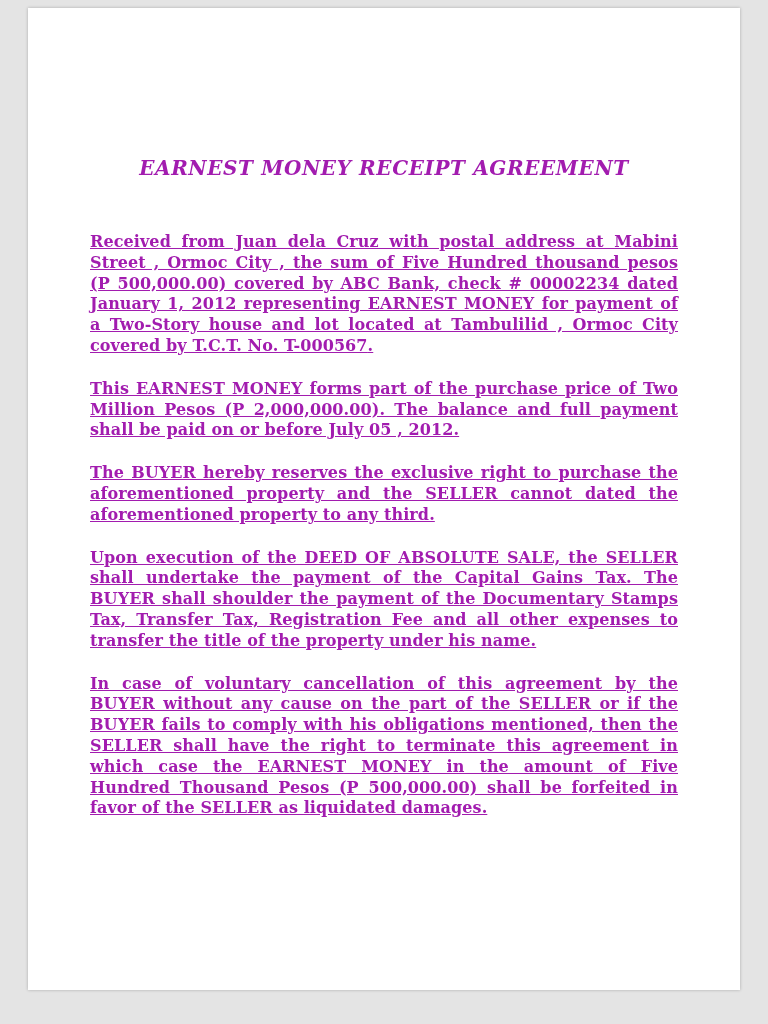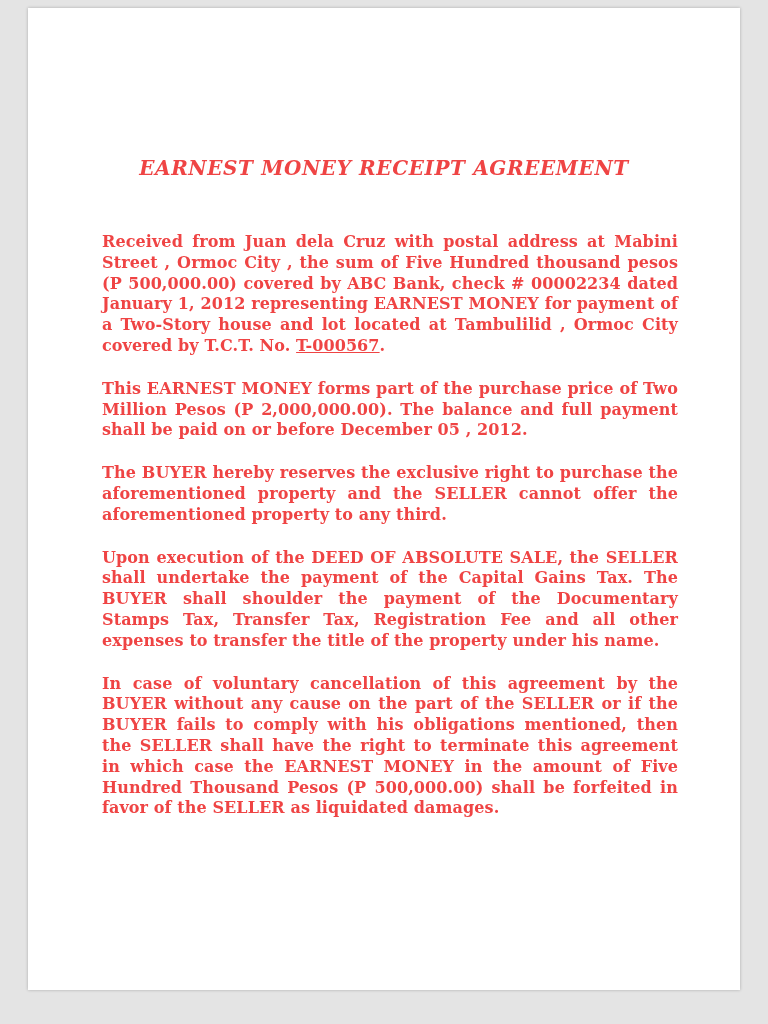--- a/index.html
+++ b/index.html
@@ -19,54 +19,55 @@
   .doc-page {
     position: absolute;
     left: 28px;
     top: 8px;
     width: 712px;
     height: 982px;
     background: #ffffff;
     box-shadow: 0 0 3px rgba(0,0,0,0.25);
     box-sizing: border-box;
     padding: 148px 62px 40px 62px;
-    color: #ef4444;
+    color: #a21caf;
   }
   .doc-title {
     text-align: center;
     font-weight: bold;
     font-style: italic;
     font-size: 20px;
     letter-spacing: 0.6px;
     margin: 0 0 52px 0;
   }
   .doc-para {
     font-weight: bold;
     font-size: 16px;
     line-height: 20.8px;
     text-align: justify;
-    margin: 0 0 22px 12px;
+    margin: 0 0 22px 0;
     letter-spacing: 0.1px;
+    text-decoration: underline;
   }
   .doc-para span { font-weight: bold; }
   .underlined { text-decoration: underline; }
 </style>
 </head>
 <body>
 
 <div class="viewport">
   <div class="doc-page">
 
     <h1 class="doc-title">EARNEST MONEY RECEIPT AGREEMENT</h1>
 
     <p class="doc-para"><span>Received from Juan dela Cruz  with postal address at Mabini Street , Ormoc City , the sum of Five Hundred thousand pesos (P 500,000.00) covered by ABC Bank, check # 00002234 dated January 1, 2012  representing EARNEST MONEY for payment of a Two-Story house and lot located at Tambulilid , Ormoc City covered by T.C.T. No. </span><span class="underlined">T-000567</span><span>.</span></p>
 
-    <p class="doc-para">This EARNEST MONEY forms part of the purchase price of Two Million Pesos  (P 2,000,000.00). The balance and full payment shall be paid on or before December 05 , 2012.</p>
+    <p class="doc-para">This EARNEST MONEY forms part of the purchase price of Two Million Pesos  (P 2,000,000.00). The balance and full payment shall be paid on or before July 05 , 2012.</p>
 
-    <p class="doc-para">The BUYER hereby reserves the exclusive right to purchase the aforementioned property and the SELLER cannot offer the aforementioned property to any third.</p>
+    <p class="doc-para">The BUYER hereby reserves the exclusive right to purchase the aforementioned property and the SELLER cannot dated the aforementioned property to any third.</p>
 
 
     <p class="doc-para">Upon execution of the DEED OF ABSOLUTE SALE, the SELLER shall undertake the payment of the Capital Gains Tax. The BUYER shall shoulder the payment of the Documentary Stamps Tax, Transfer Tax, Registration Fee and all other expenses to transfer the title of the property under his name.</p>
 
     <p class="doc-para">In case of voluntary cancellation of this agreement by the BUYER without any cause on the part of the SELLER or if the BUYER fails to comply with his obligations mentioned, then the SELLER shall have the right to terminate this agreement in which case the EARNEST MONEY in the amount of Five Hundred Thousand Pesos  (P 500,000.00) shall be forfeited in favor of the SELLER as liquidated damages.</p>
 
   </div>
 </div>
 
 </body></html>

